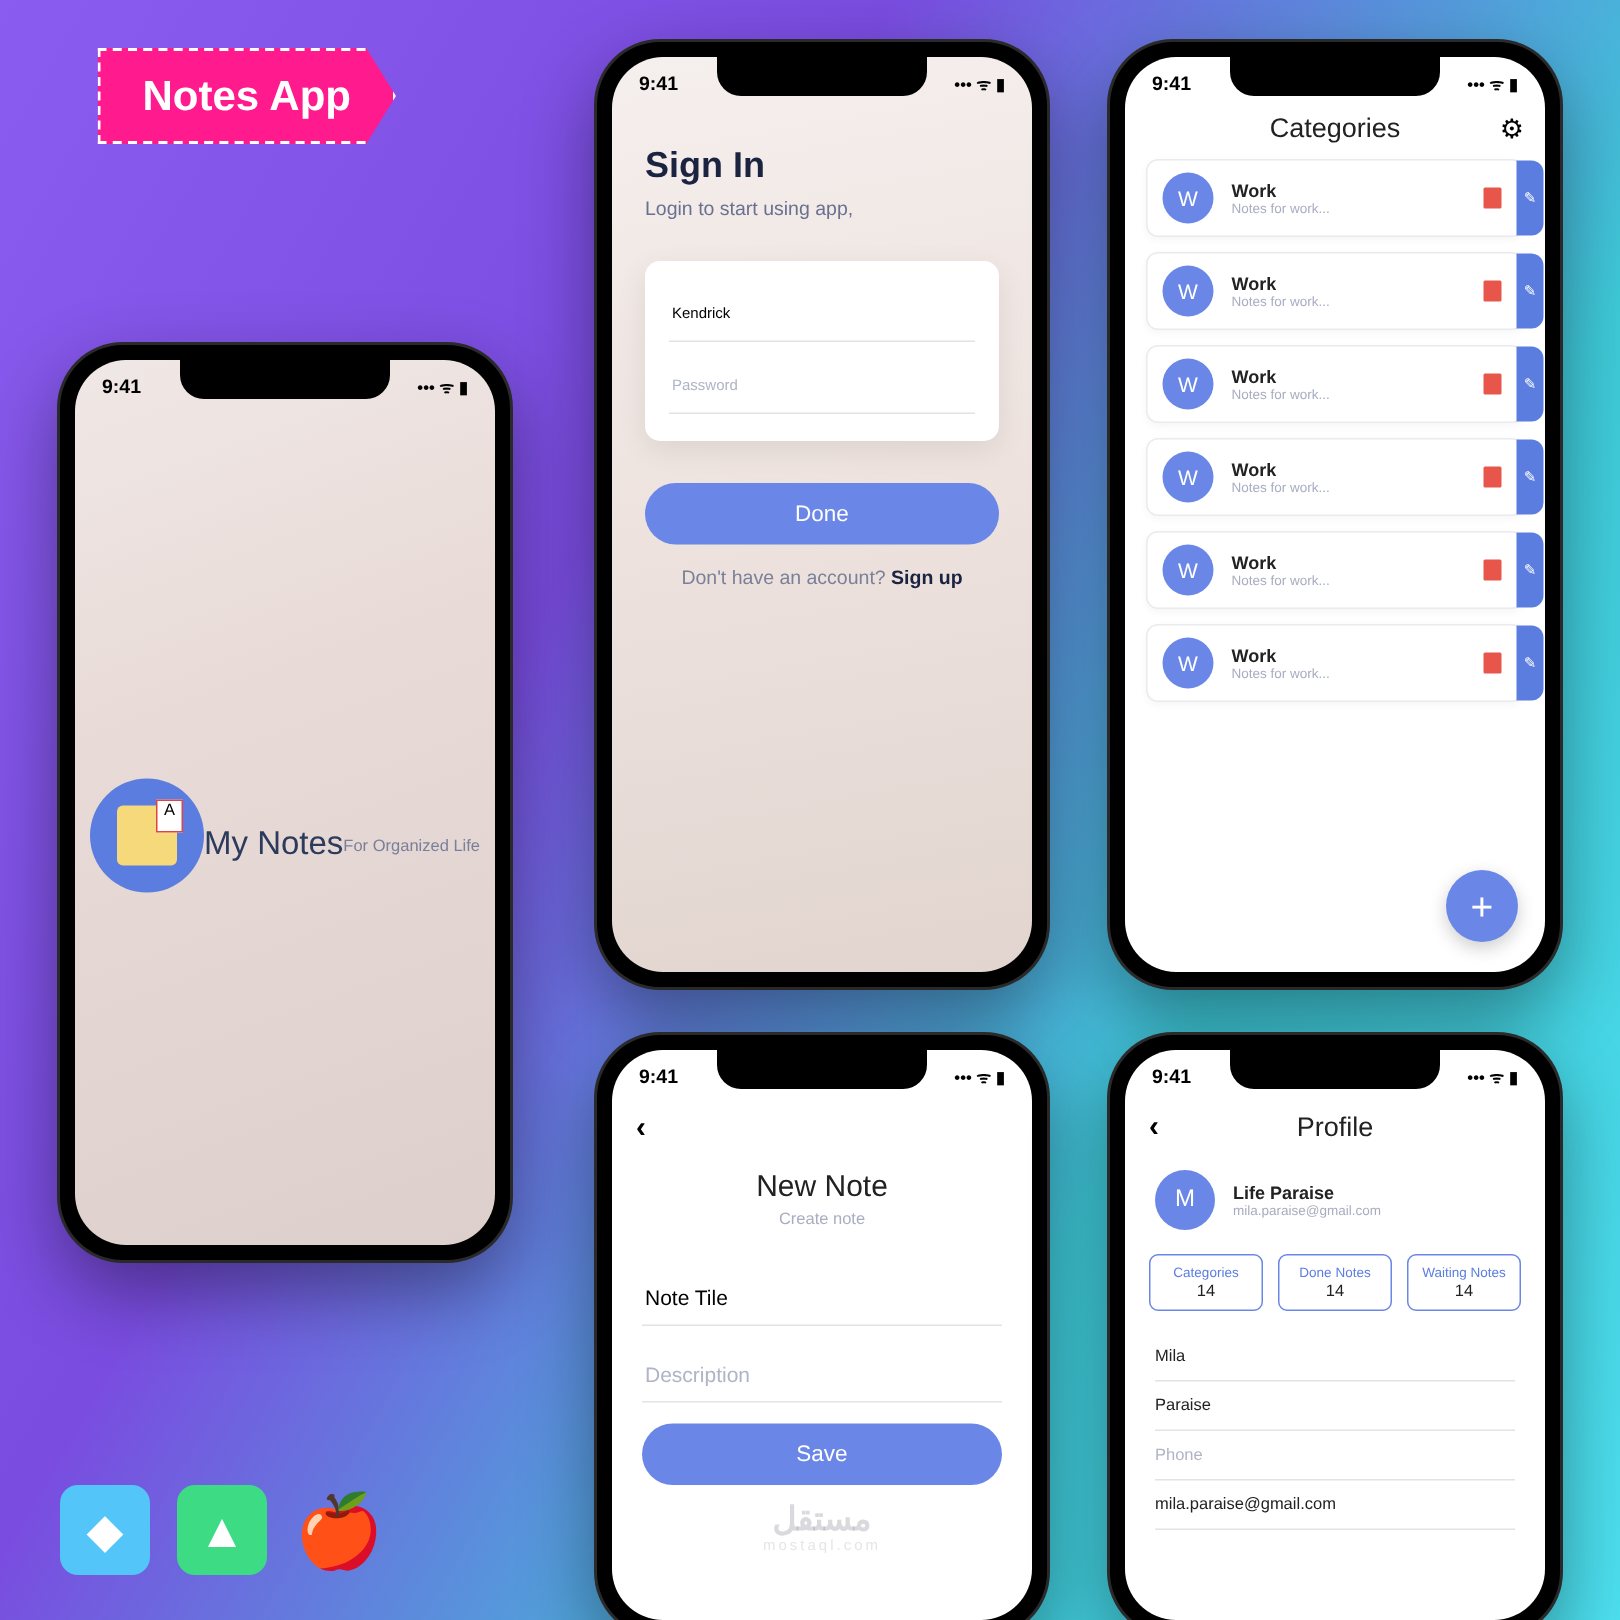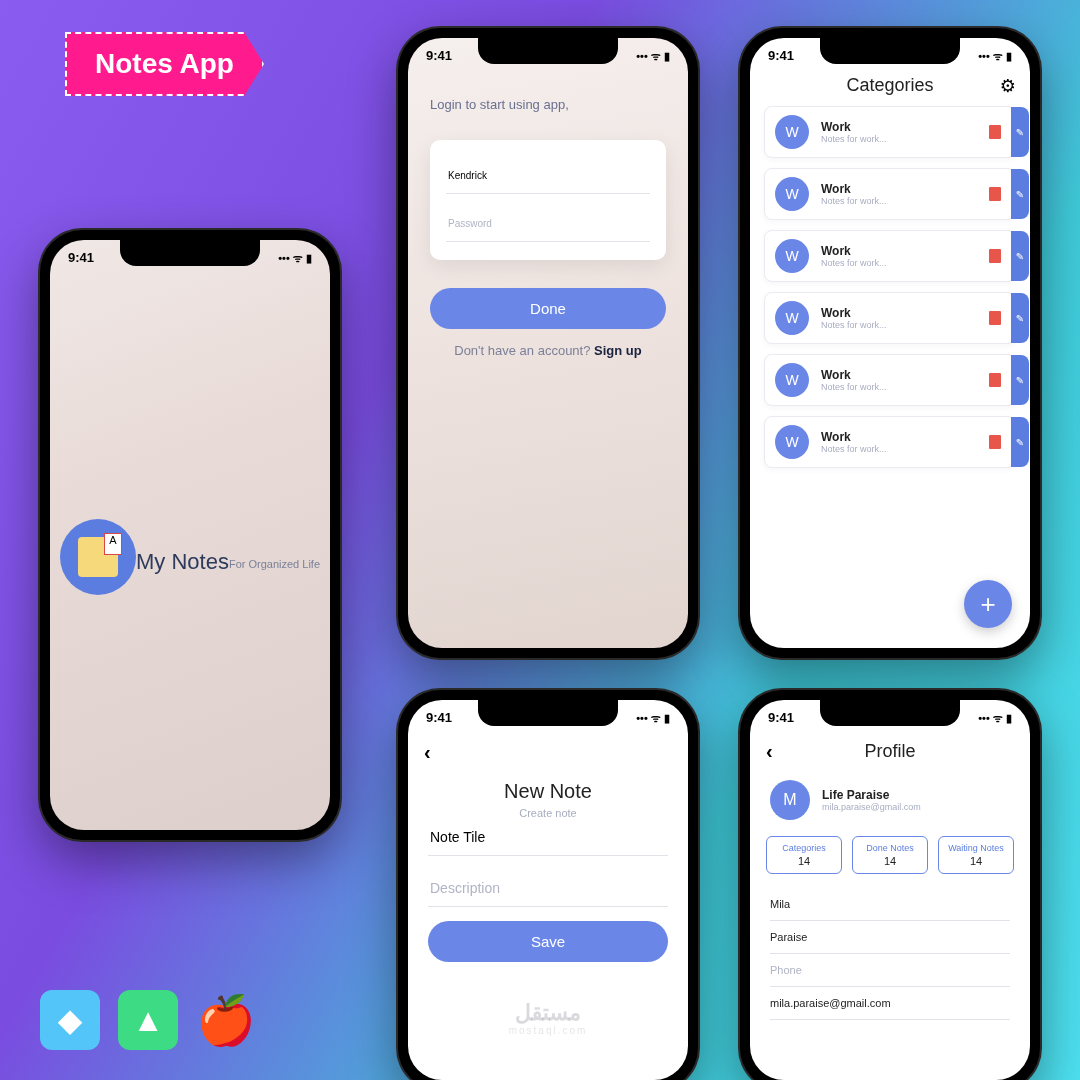--- a/index.html
+++ b/index.html
@@ -53,21 +53,21 @@
 .cat-sub { font-size: 9px; color: #a8adc0; }
 .trash { width: 12px; height: 14px; background: #e8554a; border-radius: 1px; position: relative; margin-right: 4px; }
 .edit-tab { position: absolute; right: -14px; top: 0; bottom: 0; width: 18px; background: #5b7de0; border-radius: 0 8px 8px 0; display: flex; align-items: center; justify-content: center; color: #fff; font-size: 10px; }
 .fab { position: absolute; bottom: 20px; right: 18px; width: 48px; height: 48px; border-radius: 50%; background: #6a87e8; color: #fff; display: flex; align-items: center; justify-content: center; font-size: 26px; box-shadow: 0 4px 12px rgba(0,0,0,0.2); }
 
 .phone4 { width: 300px; height: 400px; top: 690px; left: 398px; }
 .note-header { display: flex; align-items: center; padding: 12px 16px 6px; }
 .back { font-size: 20px; font-weight: 600; }
 .note-body { text-align: center; padding: 10px 20px; }
 .note-title { font-size: 20px; font-weight: 400; margin-bottom: 4px; color: #222; }
-.note-sub { font-size: 11px; color: #a8adc0; }
+.note-sub { font-size: 11px; color: #a8adc0; margin-bottom: 28px; }
 .note-field { border: none; border-bottom: 1px solid #e2e2e8; padding: 10px 2px; font-size: 14px; width: 100%; text-align: left; outline: none; margin-bottom: 14px; }
 .note-field::placeholder { color: #b0b4c4; }
 .watermark { position: absolute; left: 50%; bottom: 54px; transform: translateX(-50%); color: rgba(150,150,160,0.35); font-size: 22px; font-weight: 700; z-index: 1; }
 .watermark-sub { position: absolute; left: 50%; bottom: 44px; transform: translateX(-50%); color: rgba(150,150,160,0.25); font-size: 10px; letter-spacing: 2px; z-index: 1; }
 .save-btn { position: relative; z-index: 2; }
 
 .phone5 { width: 300px; height: 400px; top: 690px; left: 740px; }
 .profile-header { display: flex; align-items: center; justify-content: center; padding: 12px 16px 6px; position: relative; }
 .profile-header .back { position: absolute; left: 16px; }
 .profile-user { display: flex; align-items: center; gap: 12px; padding: 12px 20px 16px; }
@@ -111,20 +111,21 @@
 </div>
 
 <div class="phone phone2">
   <div class="screen">
     <div class="notch"></div>
     <div class="status-bar">
         <span>9:41</span>
         <span class="status-right">••• ᯤ ▮</span>
       </div>
     <div class="signin-content">
+      <div class="signin-title">Sign In</div>
       <div class="signin-sub">Login to start using app,</div>
       <div class="signin-card">
         <input class="signin-input" value="Kendrick" style="">
         <input class="signin-input" type="password" placeholder="Password" style="">
       </div>
       <button class="btn">Done</button>
       <div class="signup-row"><span>Don't have an account? </span><span class="signup-link">Sign up</span></div>
     </div>
   </div>
 </div>

